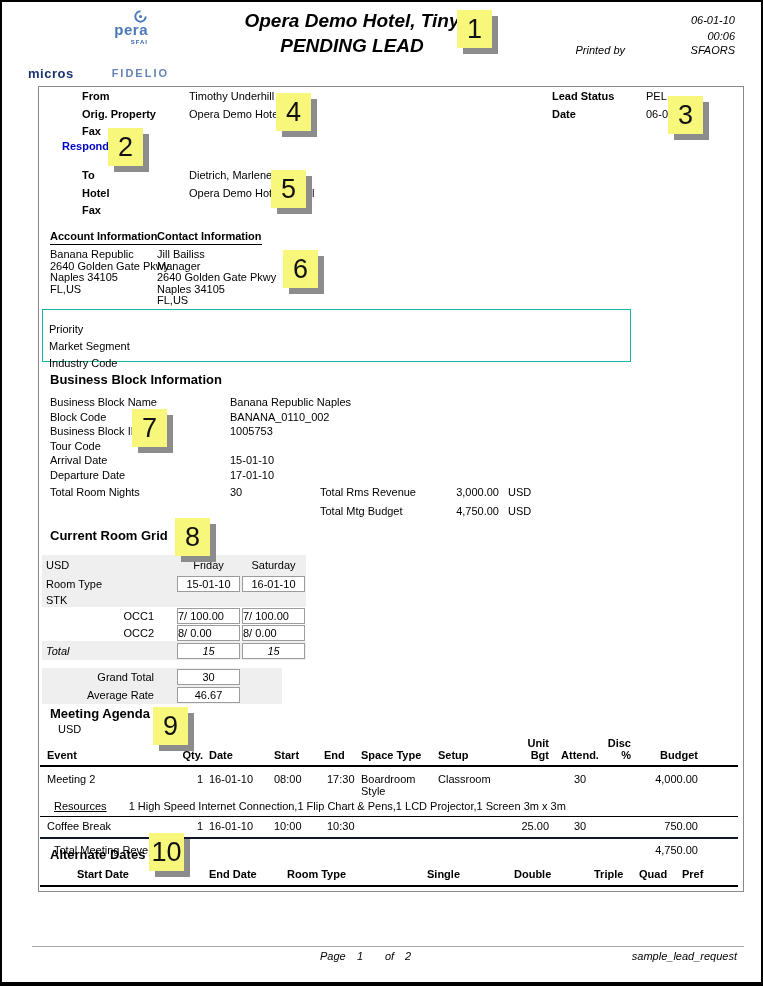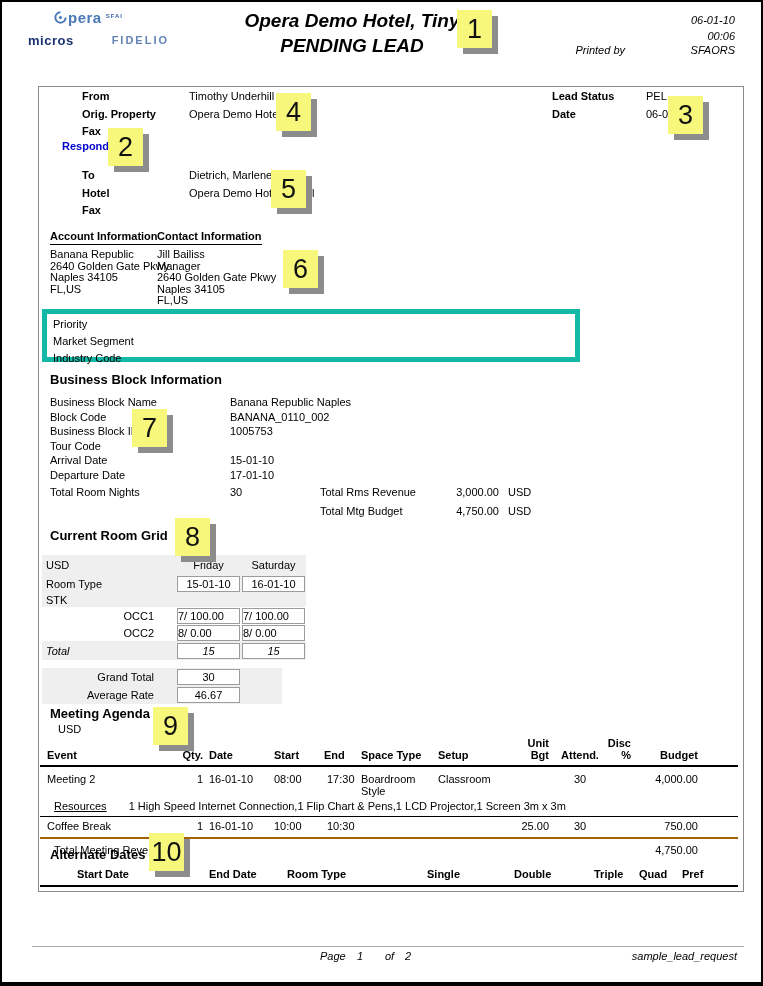--- a/index.html
+++ b/index.html
@@ -3,24 +3,24 @@
 <meta charset="utf-8">
 <style>
   * { margin:0; padding:0; box-sizing:border-box; }
   html,body { width:763px; height:986px; background:#fff; }
   body { font-family:"Liberation Sans", sans-serif; font-size:11px; color:#000; }
   .page { position:relative; width:763px; height:986px; background:#fff;
           border:2px solid #000; border-bottom-width:4px; overflow:hidden; }
 
   
   .logo { position:absolute; left:26px; top:8px; width:120px; line-height:13px; }
-  .logo-row1 { display:flex; align-items:flex-end; padding-left:26px; }
+  .logo-row1 { display:flex; align-items:flex-end; padding-left:26px;flex-direction:column; }
   .logo-opera { color:#4a78b8; font-size:15px; font-weight:bold; letter-spacing:0.5px; }
   .logo-sfa { color:#3b66a8; font-size:6px; font-weight:bold; margin-left:4px; letter-spacing:1px; padding-bottom:1px; }
-  .logo-row2 { display:flex; align-items:center; margin-top:10px;gap:16px; }
+  .logo-row2 { display:flex; align-items:center; margin-top:17px;gap:16px; }
   .logo-micros { color:#1b3270; font-size:13px; font-weight:bold; letter-spacing:0.5px; }
   .logo-sep { width:1px; height:12px; background:#9fb0cc; margin:0 3px; }
   .logo-fidelio { color:#6384b5; font-size:11px; font-weight:bold; letter-spacing:2px; }
   .swirl { width:13px; height:13px; margin-right:1px; }
 
   .title-block { position:absolute; left:150px; top:8px; width:400px; text-align:center; }
   .title1 { font-size:19px; font-weight:bold; font-style:italic; }
   .title2 { font-size:19px; font-weight:bold; font-style:italic; margin-top:3px; }
 
   .hdr-meta { position:absolute; right:26px; top:10px; width:200px; text-align:right; font-style:italic; }
@@ -42,22 +42,22 @@
 
   .respond { position:absolute; left:48px; top:138px; color:#0000cc; font-weight:bold;
              cursor:pointer;margin-left:12px; }
 
   
   .addr-col { position:absolute; top:228px; }
   .addr-head { font-weight:bold; border-bottom:1px solid #000; padding-bottom:2px; display:inline-block; }
   .addr-lines { margin-top:4px; line-height:11.5px; }
 
   
-  .priority-box { position:absolute; left:40px; top:307px; width:538px; height:53px;
-                  border:5px solid #14b8a6; padding:2px 0 0 6px; }
+  .priority-box { position:absolute; left:40px; top:307px; width:589px; height:53px;
+                  border:1px solid #14b8a6; padding:11px 0 0 6px; }
   .priority-box .p-row { line-height:16.8px; }
 
   
   .bb { position:absolute; left:48px; top:370px; width:660px; }
   .bb-head { font-size:13px; font-weight:bold; margin-bottom:8px; }
   .bb-row { display:flex; line-height:14.6px; }
   .bb-label { width:180px; }
   .bb-tot { position:relative; height:16px; margin-top:3px; }
   .bb-tot span { position:absolute; top:0; }
 
@@ -76,21 +76,21 @@
   
   .ma-head { position:absolute; left:48px; top:704px; font-size:13px; font-weight:bold; }
   .ma-usd  { position:absolute; left:56px; top:721px; }
   table.ma { position:absolute; left:38px; top:735px; width:698px; border-collapse:collapse; table-layout:fixed; font-size:11px; }
   table.ma th { font-weight:bold; text-align:left; vertical-align:bottom; padding:0 0 4px 0; border-bottom:2px solid #000; }
   table.ma td { vertical-align:top; }
   .c-right { text-align:right !important; }
   .c-center { text-align:center !important; }
   .ma .r1 td { padding-top:6px; padding-bottom:1px; }
   .ma .rres td { padding-top:2px; padding-bottom:4px; border-bottom:1px solid #000; }
-  .ma .r2 td { padding-top:3px; padding-bottom:5px; border-bottom:2px solid #a16207; }
+  .ma .r2 td { padding-top:3px; padding-bottom:5px; border-bottom:2px solid #0f172a; }
   .ma .rtot td { padding-top:5px; }
   .res-label { text-decoration:underline; margin-left:14px; }
   .res-text { margin-left:19px; }
   .tot-label { padding-left:14px; }
 
   
   .ad-head { position:absolute; left:48px; top:845px; font-size:13px; font-weight:bold; }
   .ad-col { position:absolute; top:866px; font-weight:bold; }
   .ad-line { position:absolute; left:38px; top:883px; width:698px; height:2px; background:#000; }
 

